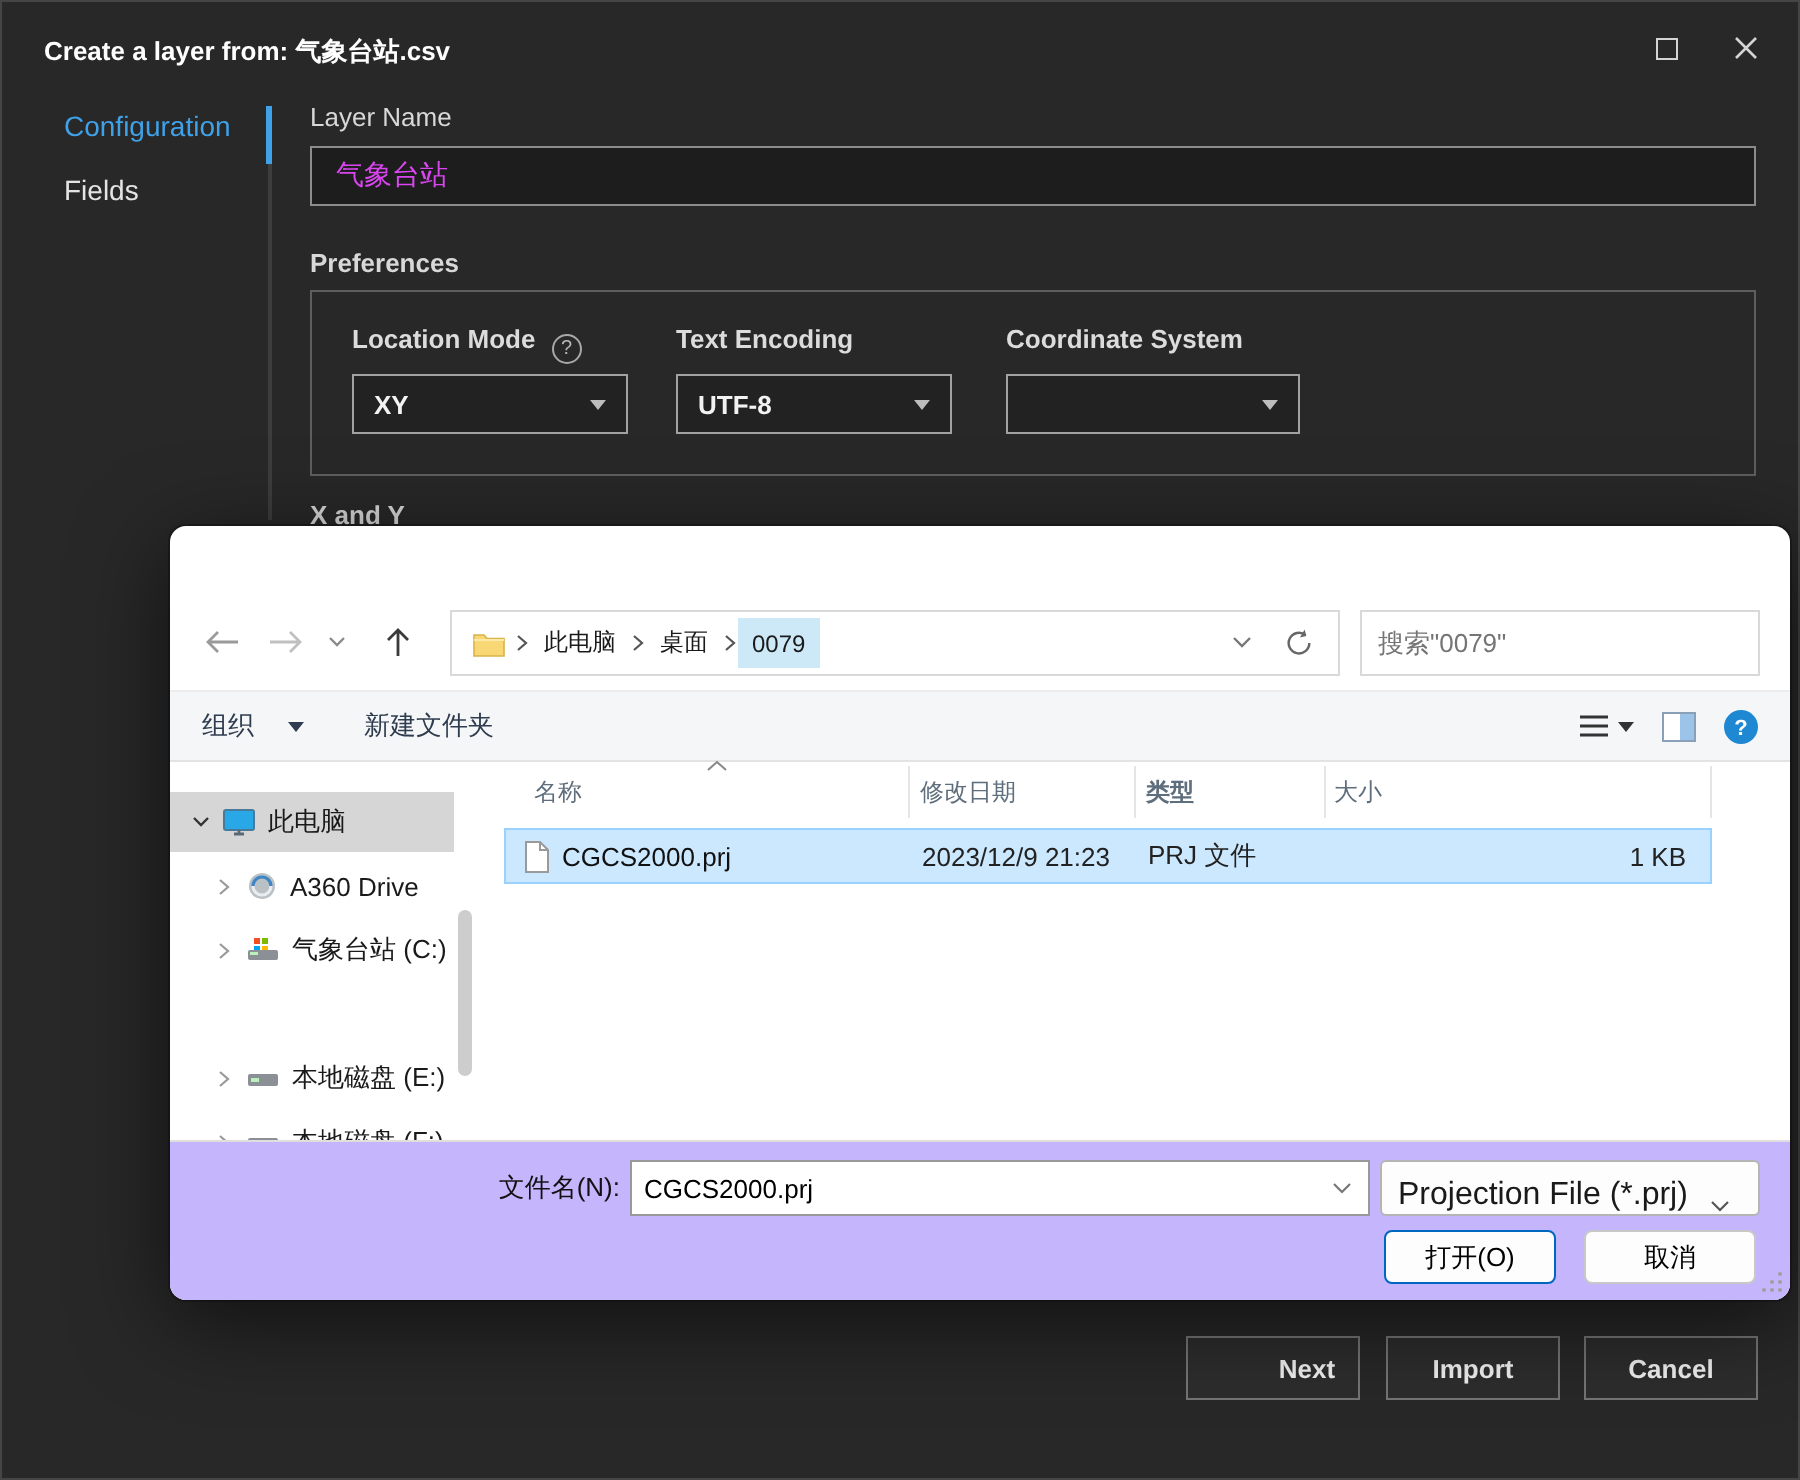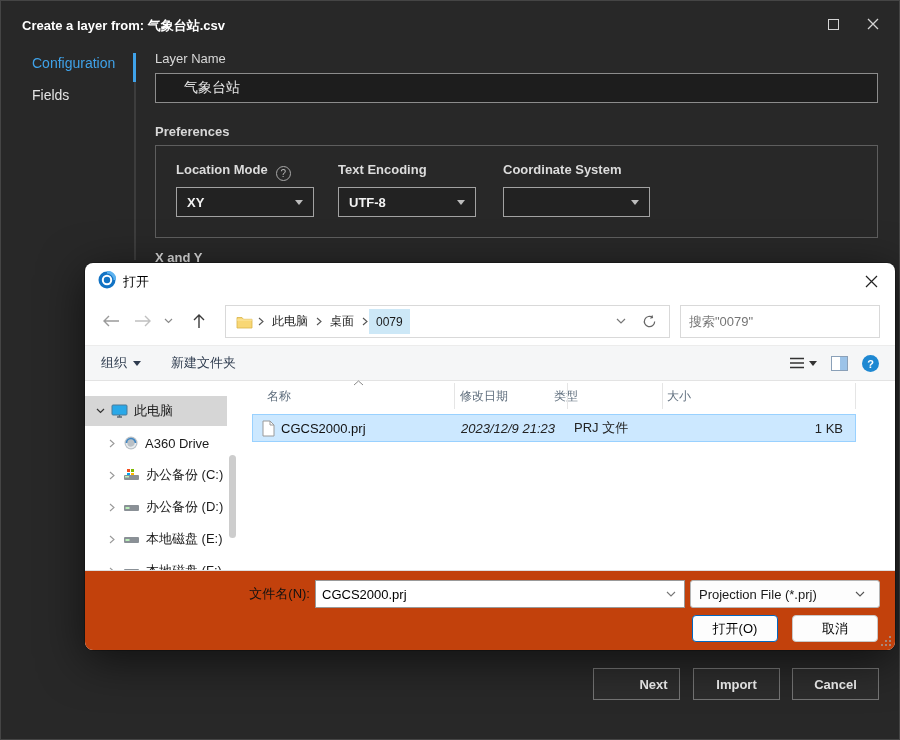--- a/index.html
+++ b/index.html
@@ -13,21 +13,21 @@
   .win-max { right:52px; } .win-close { right:12px; }
   .win-max .sq { width:11px; height:11px; border:1px solid #d4d4d4; display:block; }
 
   .side-item { position:absolute; left:32px; font-size:14px; color:#e4e4e4; cursor:default; }
   .side-item.active { color:#3fa2e9; }
   .side-sep { position:absolute; left:134px; top:54px; width:2px; height:206px; background:#3d3d3d; }
   .side-sep-active { position:absolute; left:133px; top:53px; width:3px; height:29px; background:#3fa2e9; z-index:1; }
 
   .dk-label { position:absolute; color:#d8d8d8; font-size:13px; }
   .dk-input { position:absolute; left:155px; top:73px; width:723px; height:30px; background:#1d1d1d;
-              border:1px solid #8c8c8c; color:#e5e5e5; font-size:14px; padding:0 28px;
+              border:1px solid #8c8c8c; color:#d946ef; font-size:14px; padding:0 12px;
               font-family:"Liberation Sans", sans-serif; }
   .prefs-panel { position:absolute; left:155px; top:145px; width:723px; height:93px; border:1px solid #5e5e5e; }
   .pref-label { position:absolute; top:16px; color:#dcdcdc; font-size:13px; font-weight:bold; }
   .dk-select { position:absolute; top:41px; height:30px; background:#222; border:1px solid #a2a2a2;
                color:#f2f2f2; font-size:13px; font-weight:bold; display:flex; align-items:center;
                padding:0 10px; cursor:default;gap:36px; }
   .dk-caret { margin-left:auto; width:0; height:0; border-left:4px solid transparent;
               border-right:4px solid transparent; border-top:5px solid #bdbdbd; }
   .help-circ { display:inline-flex; width:15px; height:15px; border:1px solid #a8a8a8; border-radius:50%;
                color:#b8b8b8; font-size:10px; align-items:center; justify-content:center; margin-left:8px;
@@ -56,49 +56,49 @@
   .crumb-sep { color:#555; margin:0 1px; }
   .addr-right { margin-left:auto; display:flex; align-items:center; gap:16px; padding-right:6px; }
   .searchbox { position:absolute; left:595px; top:42px; width:200px; height:33px; border:1px solid #d9d9d9;
                display:flex; align-items:center; }
   .searchbox input { flex:1; border:0; outline:none; font-size:13px; color:#7a7a7a; padding:0 8px;
                      font-family:"Liberation Sans", sans-serif; background:transparent; }
 
   .dlg-toolbar { position:absolute; left:0; top:82px; right:0; height:36px; background:#f5f6f7;
                  border-top:1px solid #ececec; border-bottom:1px solid #e3e3e3;
                  display:flex; align-items:center; padding:0 16px; color:#2f3c4f; font-size:13px; }
-  .tb-item { display:flex; align-items:center; gap:6px; margin-right:30px; cursor:default; }
+  .tb-item { display:flex; align-items:center; gap:17px; margin-right:30px; cursor:default; }
   .tb-caret { width:0; height:0; border-left:4px solid transparent; border-right:4px solid transparent;
               border-top:5px solid #2f3c4f; }
   .tb-right { margin-left:auto; display:flex; align-items:center; gap:14px; }
 
   .tree { position:absolute; left:0; top:118px; width:142px; bottom:80px; overflow:hidden; }
   .tree-row { position:absolute; left:0; width:142px; height:30px; display:flex; align-items:center; font-size:13px; cursor:default; }
   .tree-row.selected { background:#d6d6d6; }
   .tree-chev { width:14px; display:flex; justify-content:center; }
   .tree-ico { margin:0 6px 0 4px; display:flex; }
   .tree-scroll { position:absolute; left:144px; top:192px; width:7px; height:83px; background:#cdcdcd; border-radius:4px; }
 
   .list { position:absolute; left:167px; top:118px; width:604px; bottom:80px; }
   .hdr { position:absolute; top:2px; height:27px; display:flex; align-items:center; color:#5f6e7d; font-size:12px; }
   .hdr-sep { position:absolute; top:2px; height:26px; width:1px; background:#e5e5e5; }
   .file-row { position:absolute; left:0; top:33px; width:604px; height:28px; background:#cce8ff;
               border:1px solid #99d1ff; display:flex; align-items:center; font-size:13px; color:#111; cursor:default; }
   .cell { position:absolute; }
 
-  .dlg-bottom { position:absolute; left:0; right:0; bottom:0; height:80px; background:#c2410c;
+  .dlg-bottom { position:absolute; left:0; right:0; bottom:0; height:80px; background:#c4b5fd;
                 border-top:1px solid #dfdfdf; border-radius:0 0 8px 8px; }
   .fn-label { position:absolute; right:585px; top:14px; font-size:13px; color:#111; }
   .fn-combo { position:absolute; left:230px; top:9px; width:370px; height:28px; background:#fff;
               border:1px solid #999; display:flex; align-items:center; }
   .fn-combo input { flex:1; border:0; outline:none; font-size:13px; padding:0 6px; color:#000;
                     font-family:"Liberation Sans", sans-serif; background:transparent; }
   .ft-select { position:absolute; left:605px; top:9px; width:190px; height:28px; background:#fdfdfd;
-               border:1px solid #b5b5b5; border-radius:3px; display:flex; align-items:center;
-               padding:0 8px; font-size:13px; cursor:default; }
+               border:1px solid #b5b5b5; border-radius:3px; display:flex; align-items:flex-end;
+               padding:0 8px; font-size:16px; cursor:default; }
   .lt-caret { margin-left:auto; margin-right:6px; color:#555; }
   .btn-open { position:absolute; left:607px; top:44px; width:86px; height:27px; background:#fdfdfd;
               border:1.5px solid #0067c0; border-radius:4px; font-size:13px; color:#000;
               display:flex; align-items:center; justify-content:center; cursor:default; }
   .btn-cancel { position:absolute; left:707px; top:44px; width:86px; height:27px; background:#fdfdfd;
                 border:1px solid #c8c8c8; border-radius:4px; font-size:13px; color:#000;
                 display:flex; align-items:center; justify-content:center; cursor:default; }
   .grip { position:absolute; right:3px; bottom:3px; }
 </style>
 </head>
@@ -144,33 +144,20 @@
   </div>
 
   <div class="clipped-label">X and Y</div>
 
   <div class="dk-btn" style="left:593px;padding-left:34px;">Next</div>
   <div class="dk-btn" style="left:693px;">Import</div>
   <div class="dk-btn" style="left:792px;">Cancel</div>
   <div class="watermark">CSDN @刘一哥GIS</div>
 
   <div class="dialog">
-    <div class="dlg-titlebar">
-      <svg class="dlg-icon" width="18" height="18" viewBox="0 0 18 18">
-        <circle cx="9" cy="9" r="8.5" fill="#1273c4"></circle>
-        <circle cx="9" cy="9" r="4.2" fill="none" stroke="#fff" stroke-width="2"></circle>
-        <path d="M9 1 A8 8 0 0 1 17 9" stroke="#5db2ef" stroke-width="3" fill="none"></path>
-      </svg>
-      <span class="dlg-title">打开</span>
-      <div class="dlg-close">
-        <svg width="13" height="13" viewBox="0 0 13 13">
-            <path d="M1 1l11 11M12 1L1 12" stroke="#222" stroke-width="1.2"></path>
-          </svg>
-      </div>
-    </div>
 
     <div class="nav-btn" style="left:12px; width:28px;">
       <svg width="18" height="12" viewBox="0 0 18 12">
           <path d="M17 6H2M7 1L2 6l5 5" stroke="#9a9a9a" stroke-width="1.4" fill="none"></path>
         </svg>
     </div>
     <div class="nav-btn" style="left:44px; width:28px;">
       <svg width="18" height="12" viewBox="0 0 18 12">
           <path d="M1 6h15M11 1l5 5-5 5" stroke="#c0c0c0" stroke-width="1.4" fill="none"></path>
         </svg>
@@ -287,35 +274,21 @@
         <span class="tree-ico">
             <svg width="17" height="14" viewBox="0 0 17 14">
               <rect x="1" y="7" width="15" height="5" rx="1" fill="#8a9096"></rect>
               <rect x="2" y="8" width="4" height="1.5" fill="#baf0ba"></rect>
               <rect x="4" y="1" width="3" height="3" fill="#f25022"></rect>
               <rect x="8" y="1" width="3" height="3" fill="#7fba00"></rect>
               <rect x="4" y="5" width="3" height="2" fill="#00a4ef"></rect>
               <rect x="8" y="5" width="3" height="2" fill="#ffb900"></rect>
             </svg>
           </span>
-        <span>办公备份 (C:)</span>
-      </div>
-      <div class="tree-row" style="top:111px;">
-        <span class="tree-chev" style="margin-left:20px;">
-            <svg width="6" height="9" viewBox="0 0 6 9">
-              <path d="M1 1l4 3.5L1 8" stroke="#999" stroke-width="1.1" fill="none"></path>
-            </svg>
-          </span>
-        <span class="tree-ico">
-            <svg width="17" height="14" viewBox="0 0 17 14">
-              <rect x="1" y="5" width="15" height="6" rx="1" fill="#8a9096"></rect>
-              <rect x="2.5" y="7" width="4" height="2" fill="#baf0ba"></rect>
-            </svg>
-          </span>
-        <span>办公备份 (D:)</span>
+        <span>气象台站 (C:)</span>
       </div>
       <div class="tree-row" style="top:143px;">
         <span class="tree-chev" style="margin-left:20px;">
             <svg width="6" height="9" viewBox="0 0 6 9">
               <path d="M1 1l4 3.5L1 8" stroke="#999" stroke-width="1.1" fill="none"></path>
             </svg>
           </span>
         <span class="tree-ico">
             <svg width="17" height="14" viewBox="0 0 17 14">
               <rect x="1" y="5" width="15" height="6" rx="1" fill="#8a9096"></rect>
@@ -340,34 +313,34 @@
       </div>
     </div>
     <div class="tree-scroll"></div>
 
     <div class="list">
       <svg style="position:absolute; left:101px; top:-1px;" width="11" height="6" viewBox="0 0 11 6">
           <path d="M1 5l4.5-4L10 5" stroke="#888" stroke-width="1" fill="none"></path>
         </svg>
       <div class="hdr" style="left:15px;">名称</div>
       <div class="hdr" style="left:208px;">修改日期</div>
-      <div class="hdr" style="left:302px;">类型</div>
+      <div class="hdr" style="left:321px;font-weight:bold;">类型</div>
       <div class="hdr" style="left:415px;">大小</div>
       <div class="hdr-sep" style="left:202px;"></div>
       <div class="hdr-sep" style="left:315px;"></div>
       <div class="hdr-sep" style="left:410px;"></div>
       <div class="hdr-sep" style="left:603px;"></div>
 
       <div class="file-row">
         <svg style="position:absolute; left:9px; top:5px;" width="13" height="17" viewBox="0 0 13 17">
           <path d="M1 1h7l4 4v11H1z" fill="#fff" stroke="#9a9a9a"></path>
             <path d="M8 1v4h4" fill="none" stroke="#9a9a9a"></path>
         </svg>
         <span class="cell" style="left:28px;">CGCS2000.prj</span>
-        <span class="cell" style="left:208px; color:#222;font-style:italic;">2023/12/9 21:23</span>
+        <span class="cell" style="left:208px; color:#222;">2023/12/9 21:23</span>
         <span class="cell" style="left:321px; color:#222;">PRJ 文件</span>
         <span class="cell" style="right:12px; color:#222;">1 KB</span>
       </div>
     </div>
 
     <div class="dlg-bottom">
       <div class="fn-label">文件名(N):</div>
       <div class="fn-combo">
         <input readonly="" value="CGCS2000.prj" style="">
         <svg width="10" height="7" viewBox="0 0 10 7" style="margin-right:8px;">

